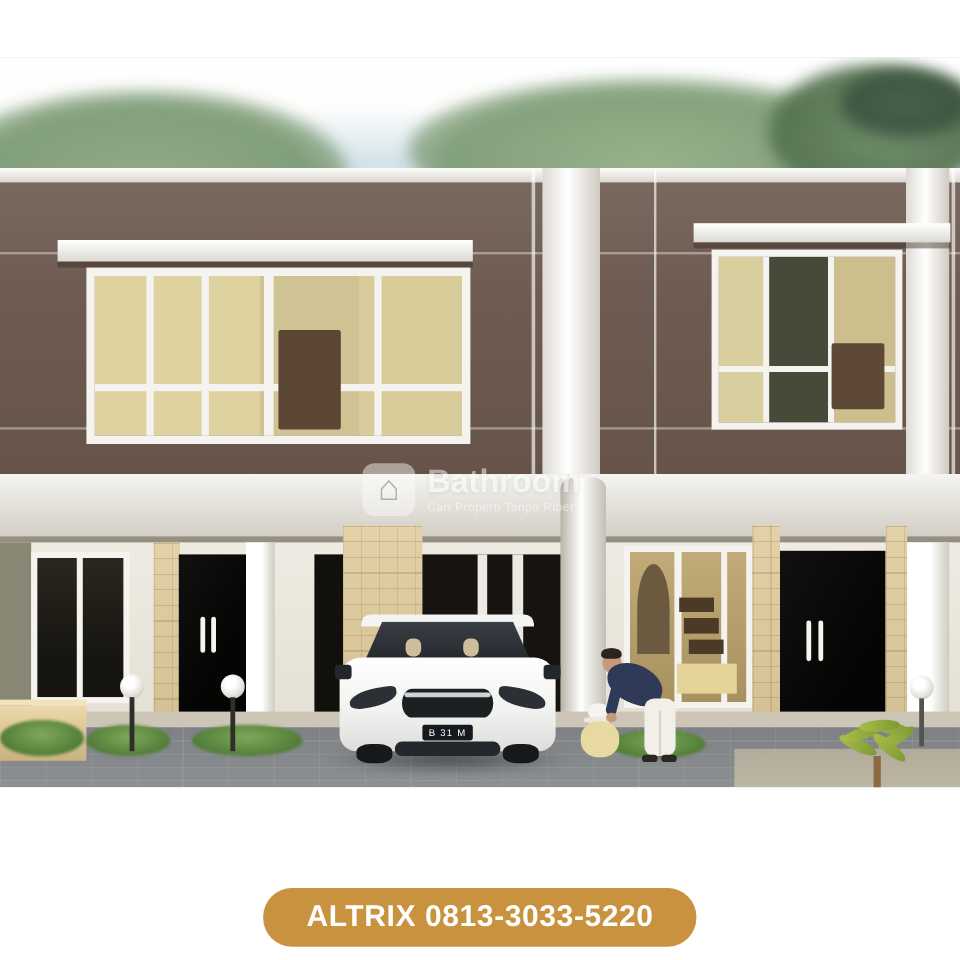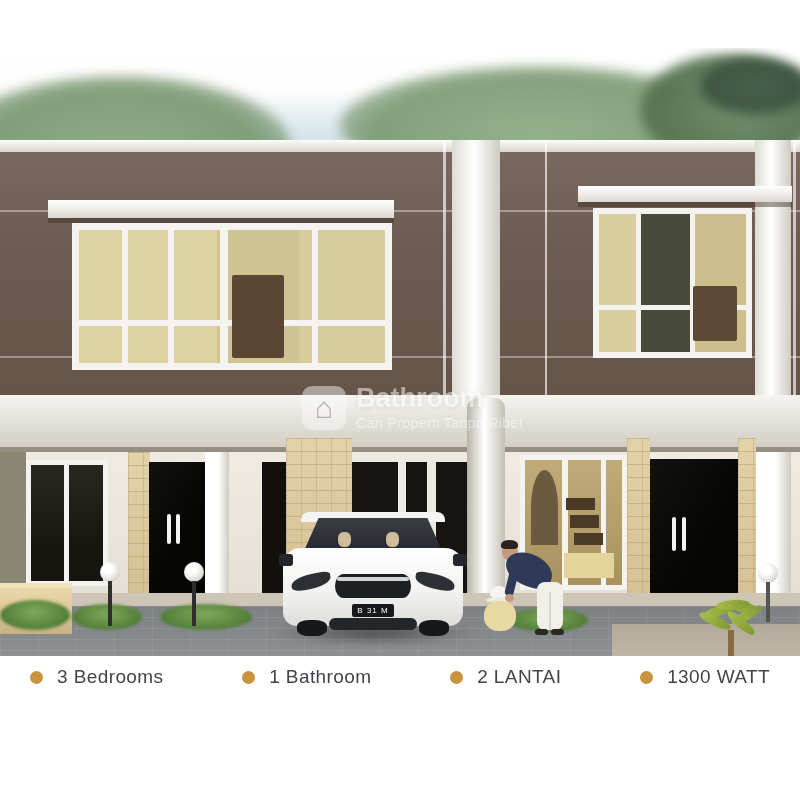--- a/index.html
+++ b/index.html
@@ -63,21 +63,21 @@
               background:radial-gradient(ellipse,rgba(0,0,0,.42),rgba(0,0,0,0) 70%);filter:blur(3px);}
   .palm-frond{position:absolute;width:34px;height:10px;border-radius:50%;
               background:linear-gradient(90deg,#a9bc4a,#7e9a33);}
   .wm{left:302px;top:330px;width:270px;height:60px;display:flex;align-items:center;gap:10px;
       opacity:.55;z-index:40;}
   .wm-logo{width:44px;height:44px;border-radius:10px;background:rgba(250,250,250,.85);
            display:flex;align-items:center;justify-content:center;
            font-size:30px;color:rgba(110,110,110,.85);}
   .wm-brand{font-size:27px;font-weight:800;color:rgba(255,255,255,.92);line-height:1;
             text-shadow:0 1px 4px rgba(0,0,0,.18);}
-  .wm-tag{font-size:14px;color:rgba(255,255,255,.92);margin-top:3px;letter-spacing:.4px;}
+  .wm-tag{font-size:10px;color:rgba(255,255,255,.92);margin-top:3px;letter-spacing:.4px;}
   
   .features{position:absolute;left:30px;top:658px;width:740px;height:38px;
             display:flex;justify-content:space-between;align-items:center;z-index:50;}
   .feat{display:flex;align-items:center;gap:14px;}
   .dot{width:13px;height:13px;border-radius:50%;background:#C8923F;}
   .feat-label{font-size:19px;color:#454349;letter-spacing:.4px;}
   
   .cta{position:absolute;top:740px;left:50%;transform:translateX(-50%);
        background:#C8923F;color:#fff;border:none;border-radius:24px;
        padding:10px 36px;font-size:25px;font-weight:700;letter-spacing:.5px;
@@ -253,33 +253,16 @@
 
     <div class="abs wm">
       <div class="wm-logo">⌂</div>
       <div>
         <div class="wm-brand">Bathroom</div>
         <div class="wm-tag">Cari Properti Tanpa Ribet</div>
       </div>
     </div>
   </div>
 
-  <div class="features">
-    <div class="feat">
-      <span class="dot"></span>
-      <span class="feat-label">3 Bedrooms</span>
-    </div>
-    <div class="feat">
-      <span class="dot"></span>
-      <span class="feat-label">1 Bathroom</span>
-    </div>
-    <div class="feat">
-      <span class="dot"></span>
-      <span class="feat-label">2 LANTAI</span>
-    </div>
-    <div class="feat">
-      <span class="dot"></span>
-      <span class="feat-label">1300 WATT</span>
-    </div>
-  </div>
-
+
+  <button class="cta">ALTRIX 0813-3033-5220</button>
 
 </div>
 
 </body></html>

